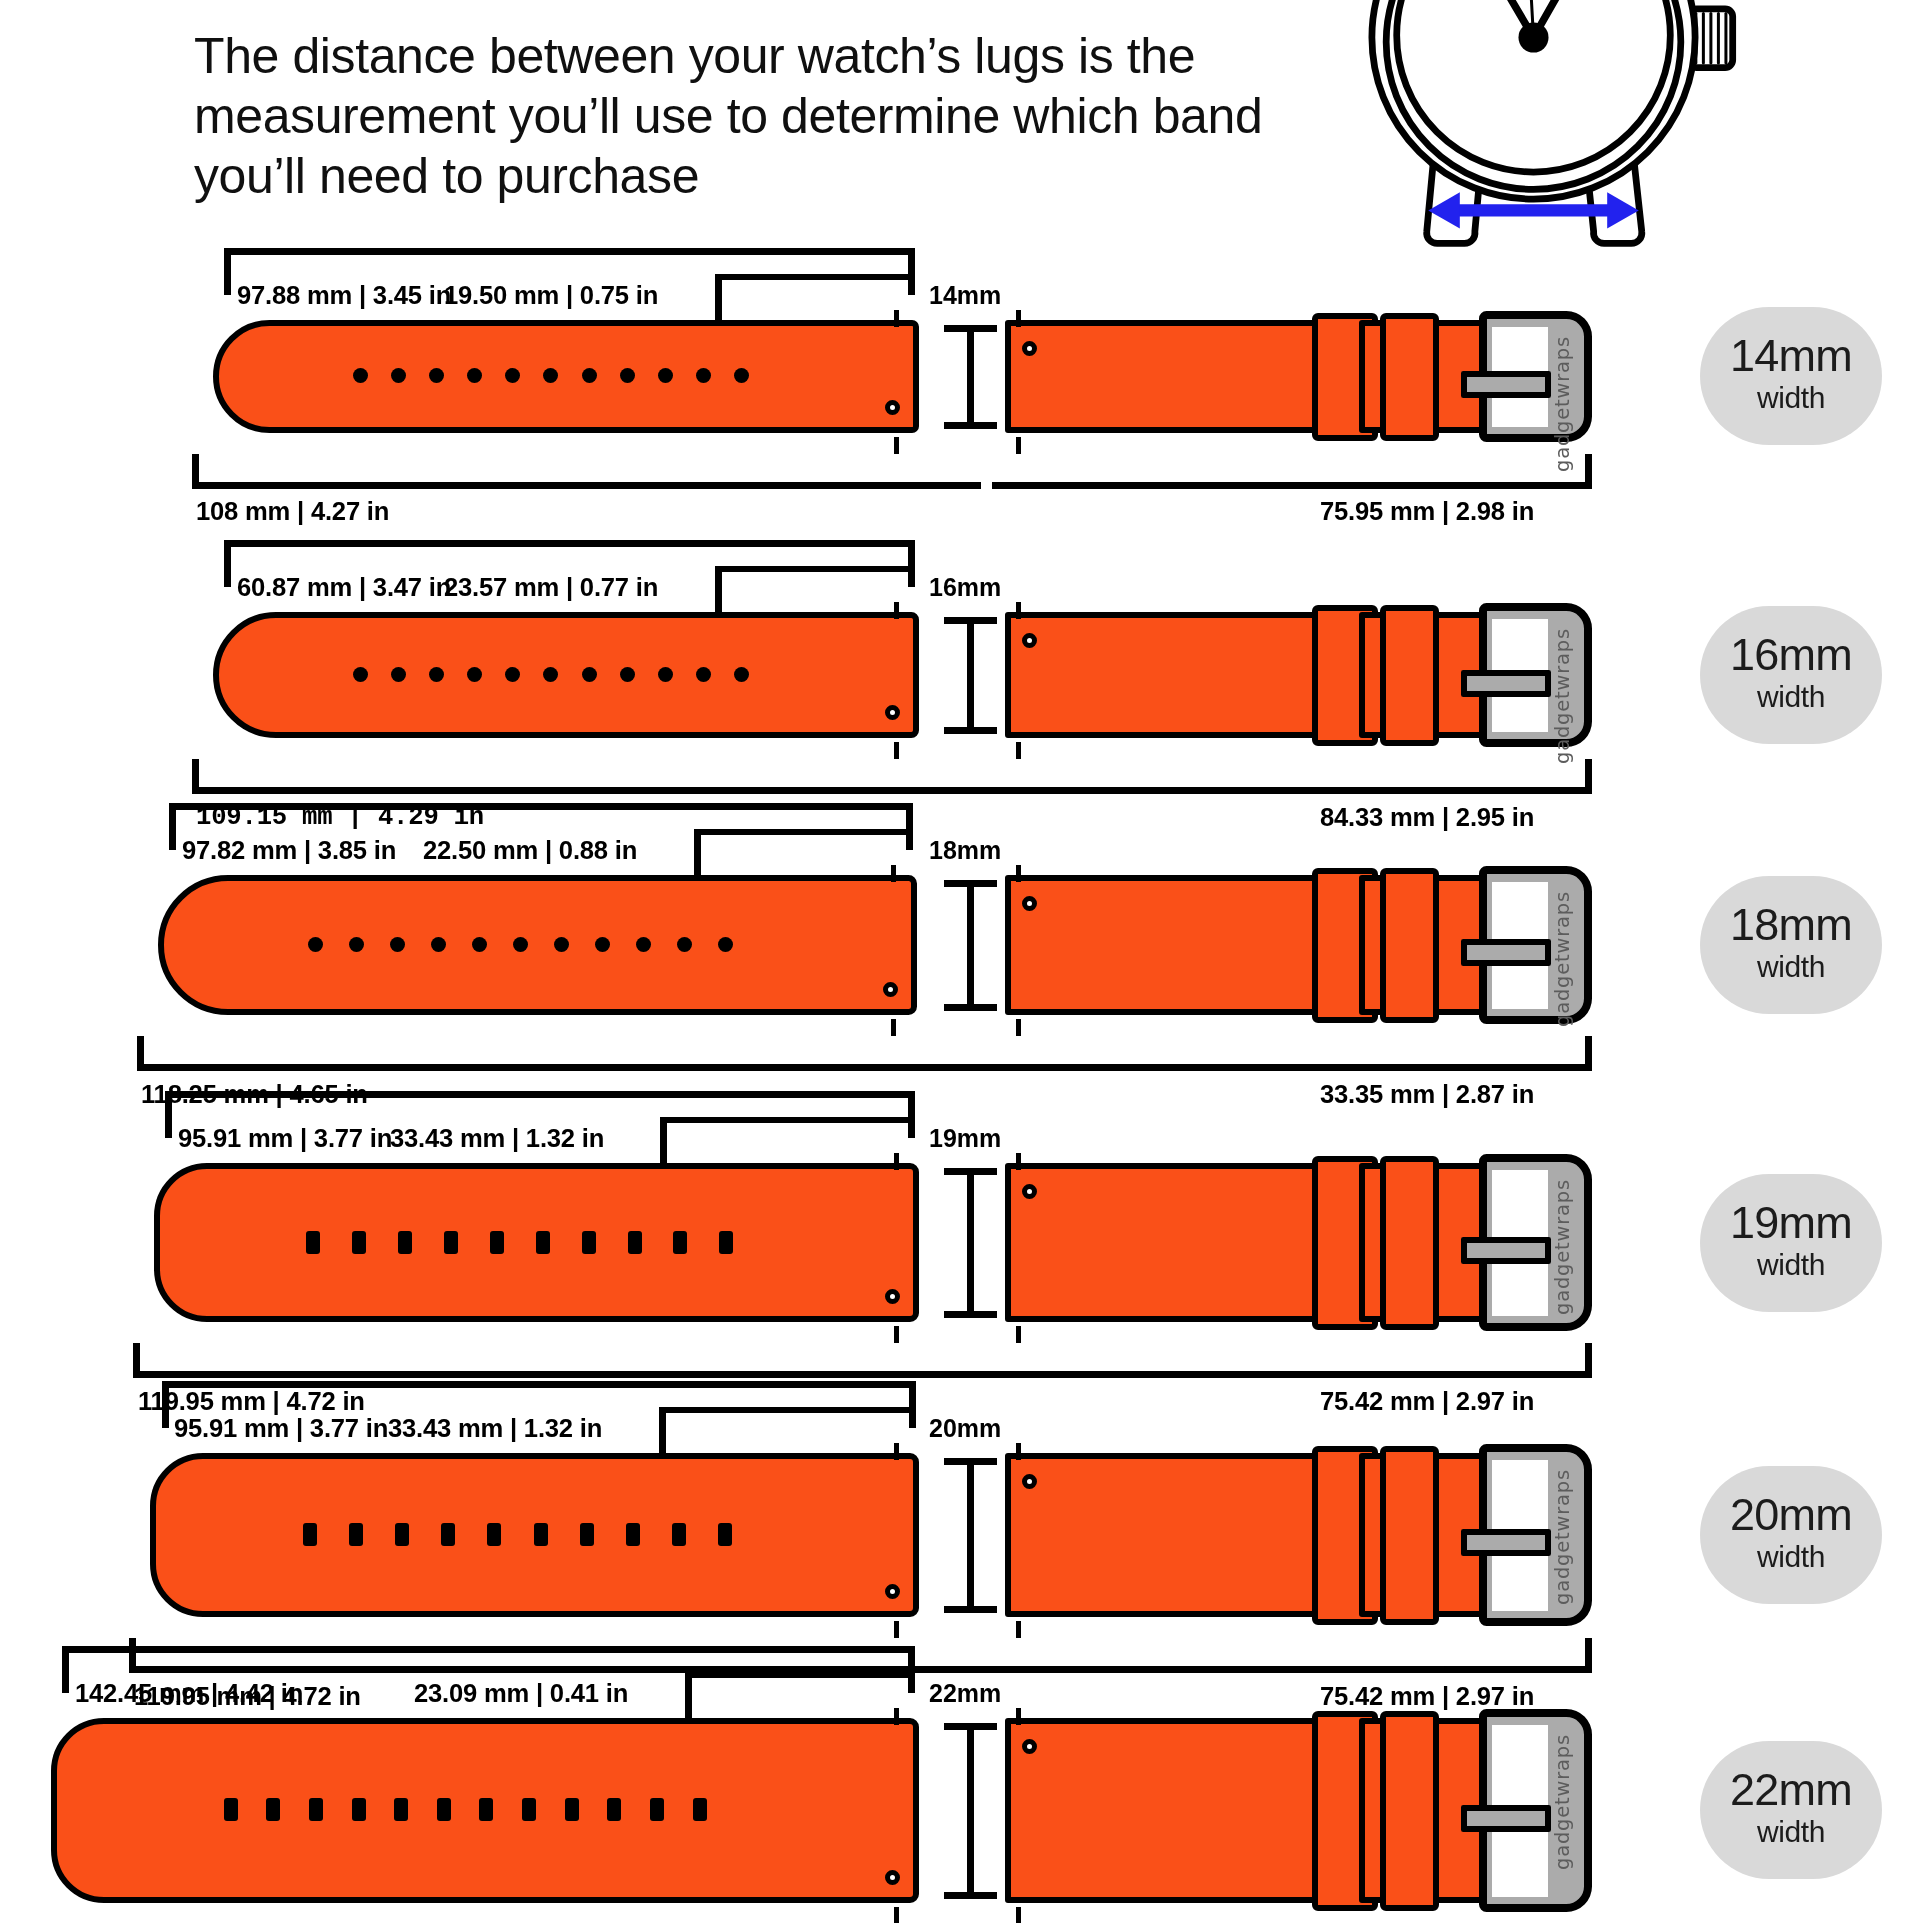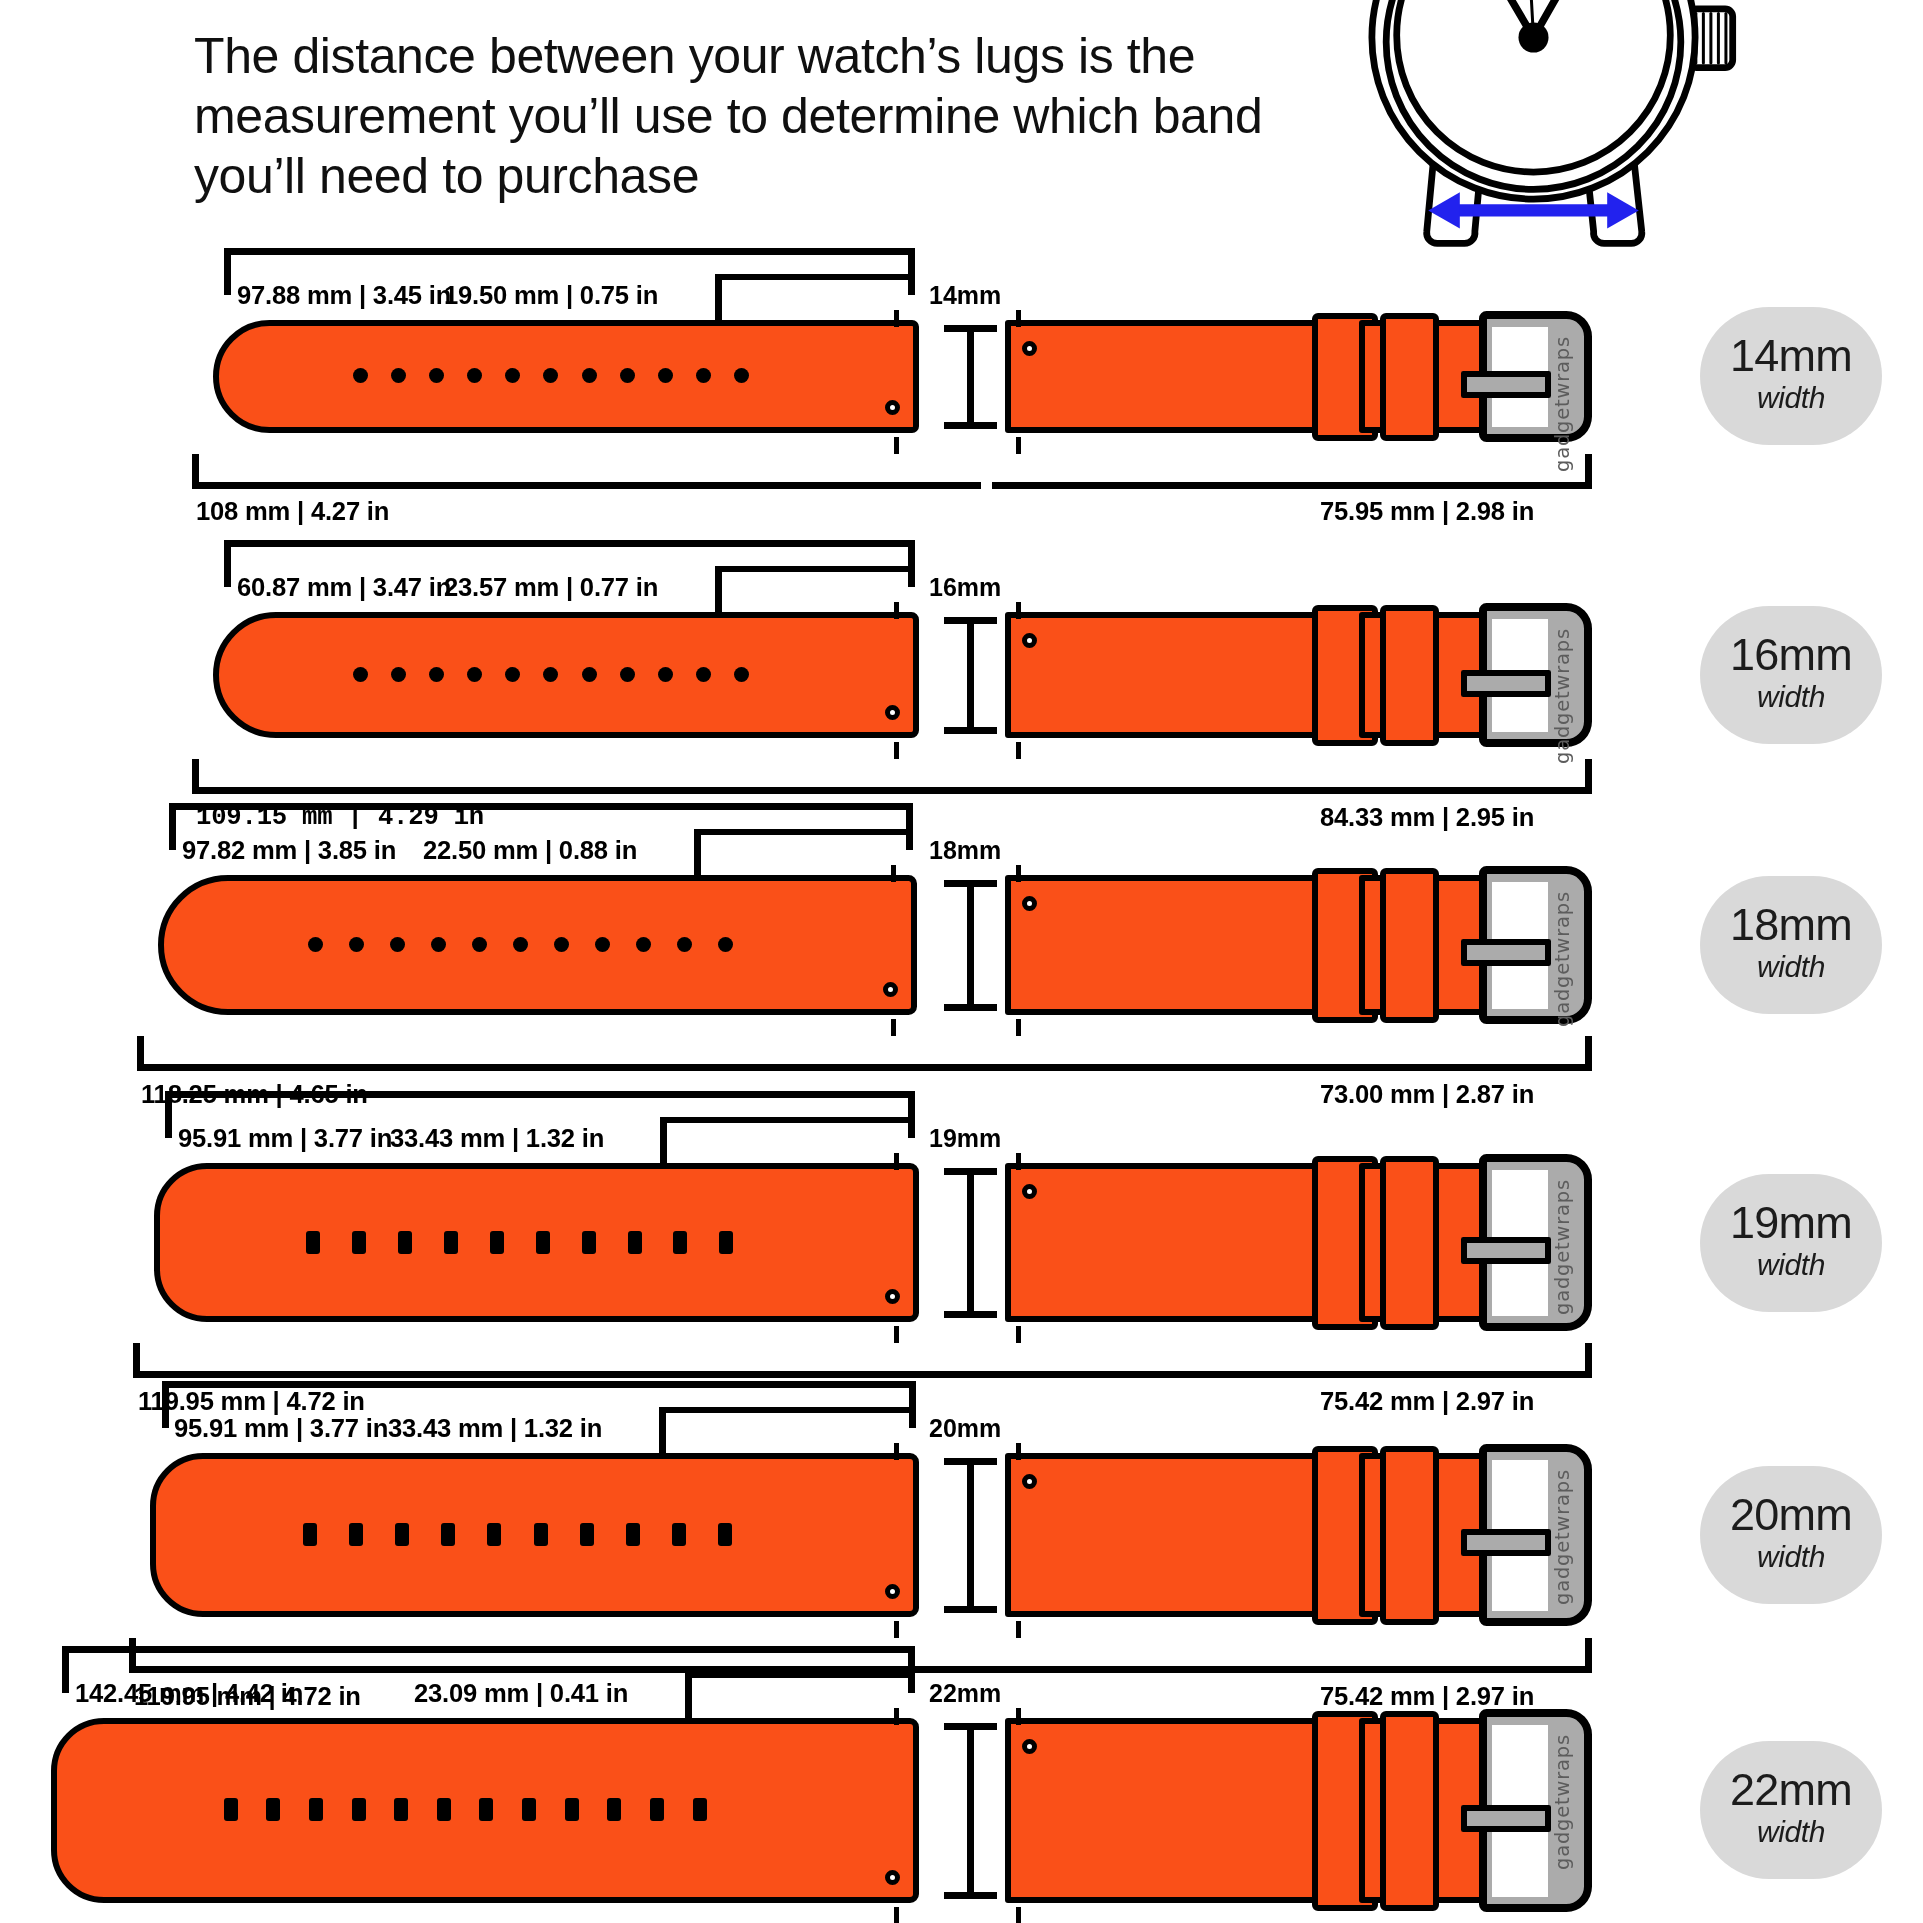--- a/index.html
+++ b/index.html
@@ -80,21 +80,21 @@
     font-family:"DejaVu Sans",sans-serif;
   }
 
   
   .pill{
     position:absolute;background:#D9D9D9;border-radius:751px;
     display:flex;flex-direction:column;align-items:center;justify-content:center;
     color:#1c1c1c;
   }
   .pill .big{font-size:45px;line-height:1;letter-spacing:-0.8px;}
-  .pill .sml{font-size:30px;line-height:1.35;letter-spacing:-0.4px;font-style:italic;}
+  .pill .sml{font-size:30px;line-height:1.35;letter-spacing:-0.4px;}
 </style>
 </head>
 <body>
 
 <div class="headline">The distance between your watch’s lugs is the measurement you’ll use to determine which band you’ll need to purchase</div>
 
 <div class="watch">
   <svg width="421" height="451" viewBox="0 0 560 600" xmlns="http://www.w3.org/2000/svg">
     <g fill="none" stroke="#000" stroke-width="9" stroke-linecap="round" stroke-linejoin="round">
 
@@ -308,21 +308,21 @@
       <div class="buckle" style="left: 1479px; top: 63px; width: 113px; height: 158px;">
         <div class="win" style="left: 4.5px; top: 7.5px; width: 56px; height: 58px;"></div>
         <div class="win" style="left: 4.5px; bottom: 7.5px; width: 56px; height: 58px;"></div>
         <div class="tang" style="left: -25.6px; top: 65px; width: 90px; height: 27px;"></div>
         <div class="brandtxt" style="right: 10.5px; top: 16.5px;">gadgetwraps</div>
       </div>
       <div class="brk brkb" style="left: 992px; top: 233px; width: 600px; height: 35px;">
         <div class="bot"></div>
         <div class="rgt"></div>
       </div>
-      <div class="dimtext" style="left: 1320px; top: 277px;">73.00 mm | 2.87 in</div>
+      <div class="dimtext" style="left: 1320px; top: 277px;">33.35 mm | 2.87 in</div>
       <div class="pill" style="left: 1700px; top: 73px; width: 182px; height: 138px;">
         <div class="big">18mm</div>
         <div class="sml">width</div>
       </div>
     </div>
     <div class="row" style="top: 1091px; height: 292px;">
       <div class="brk" style="left: 165px; top: 0px; width: 750px; height: 47px;">
         <div class="top"></div>
         <div class="lft"></div>
         <div class="rgt"></div>

